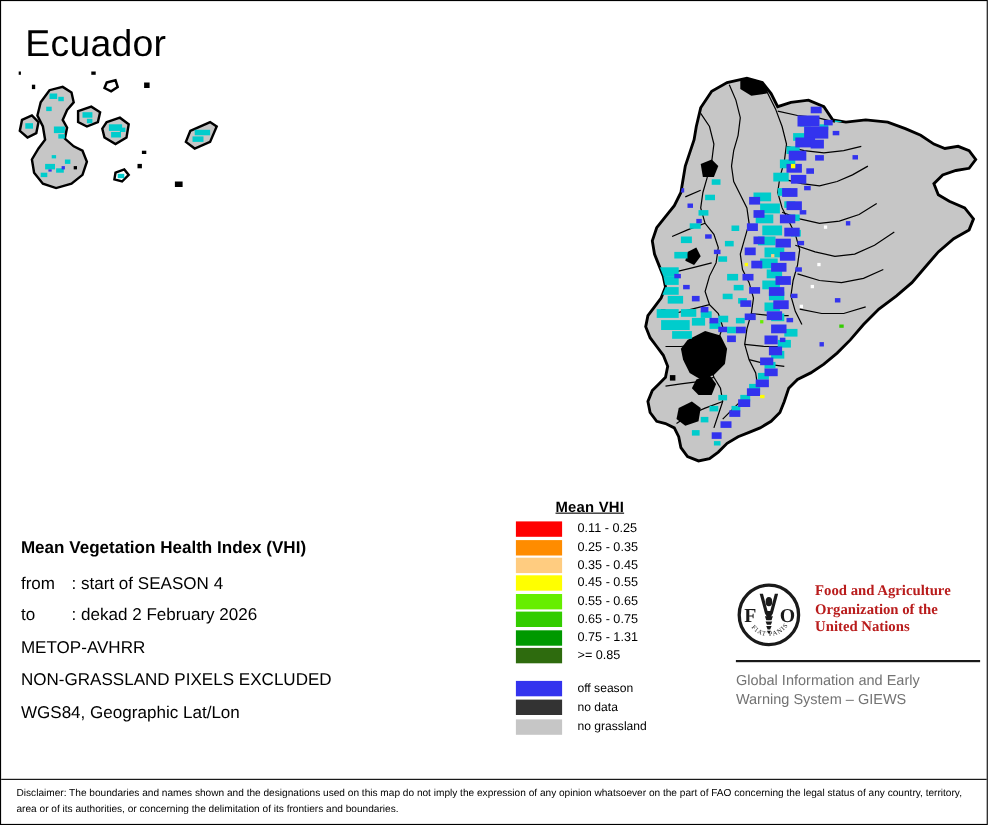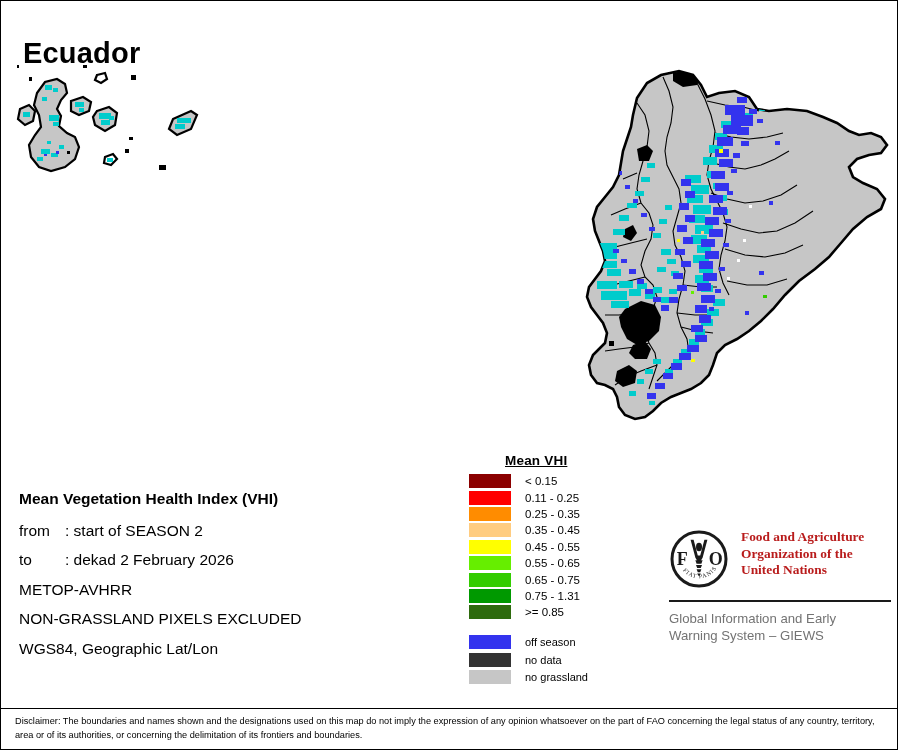--- a/index.html
+++ b/index.html
@@ -2,21 +2,21 @@
 <html><head>
 <meta charset="utf-8">
 <style>
   html,body{margin:0;padding:0;background:#fff;}
   body{width:900px;height:752px;font-family:"Liberation Sans",sans-serif;}
 
   .frame{position:relative;width:898px;height:750px;border:1px solid #000;
          background:#fff;overflow:hidden;box-sizing:border-box;}
 
   
-  .title{position:absolute;left:22px;top:36px;font-size:29px;font-weight:bold;
+  .title{position:absolute;left:22px;top:20px;font-size:34px;font-weight:normal;
          letter-spacing:.2px;color:#000;}
 
   .dot{position:absolute;background:#000;}
   .dot-a{left:16px;top:64px;width:2px;height:3px;}
   .dot-b{left:28px;top:76px;width:3px;height:4px;}
 
   
   .map-area{position:absolute;left:0;top:52px;width:898px;height:390px;}
   .map-svg{position:absolute;left:0;top:0;}
 
@@ -353,34 +353,30 @@
             <rect x="726" y="224" width="3" height="3" fill="#fff"></rect>
             <rect x="864" y="116" width="4" height="4" fill="#fff"></rect>
           </g>
         </g>
       </g>
     </svg>
   </div>
 
   <div class="info">
     <div class="info-line bold">Mean Vegetation Health Index (VHI)</div>
-    <div class="info-line"><span class="info-key">from</span><span>: start of SEASON 2</span></div>
+    <div class="info-line"><span class="info-key">from</span><span>: start of SEASON 4</span></div>
     <div class="info-line"><span class="info-key">to</span><span>: dekad 2 February 2026</span></div>
     <div class="info-line">METOP-AVHRR</div>
     <div class="info-line">NON-GRASSLAND PIXELS EXCLUDED</div>
     <div class="info-line">WGS84, Geographic Lat/Lon</div>
   </div>
 
   <div class="legend">
     <div class="legend-title">Mean VHI</div>
 
-    <div class="legend-row">
-      <span class="legend-sw" style="background: rgb(139, 0, 0);"></span>
-      <span class="legend-lb">&lt; 0.15</span>
-      </div>
     <div class="legend-row">
       <span class="legend-sw" style="background: rgb(255, 0, 0);"></span>
       <span class="legend-lb">0.11 - 0.25</span>
       </div>
     <div class="legend-row">
       <span class="legend-sw" style="background: rgb(255, 140, 0);"></span>
       <span class="legend-lb">0.25 - 0.35</span>
       </div>
     <div class="legend-row">
       <span class="legend-sw" style="background: rgb(255, 204, 128);"></span>

